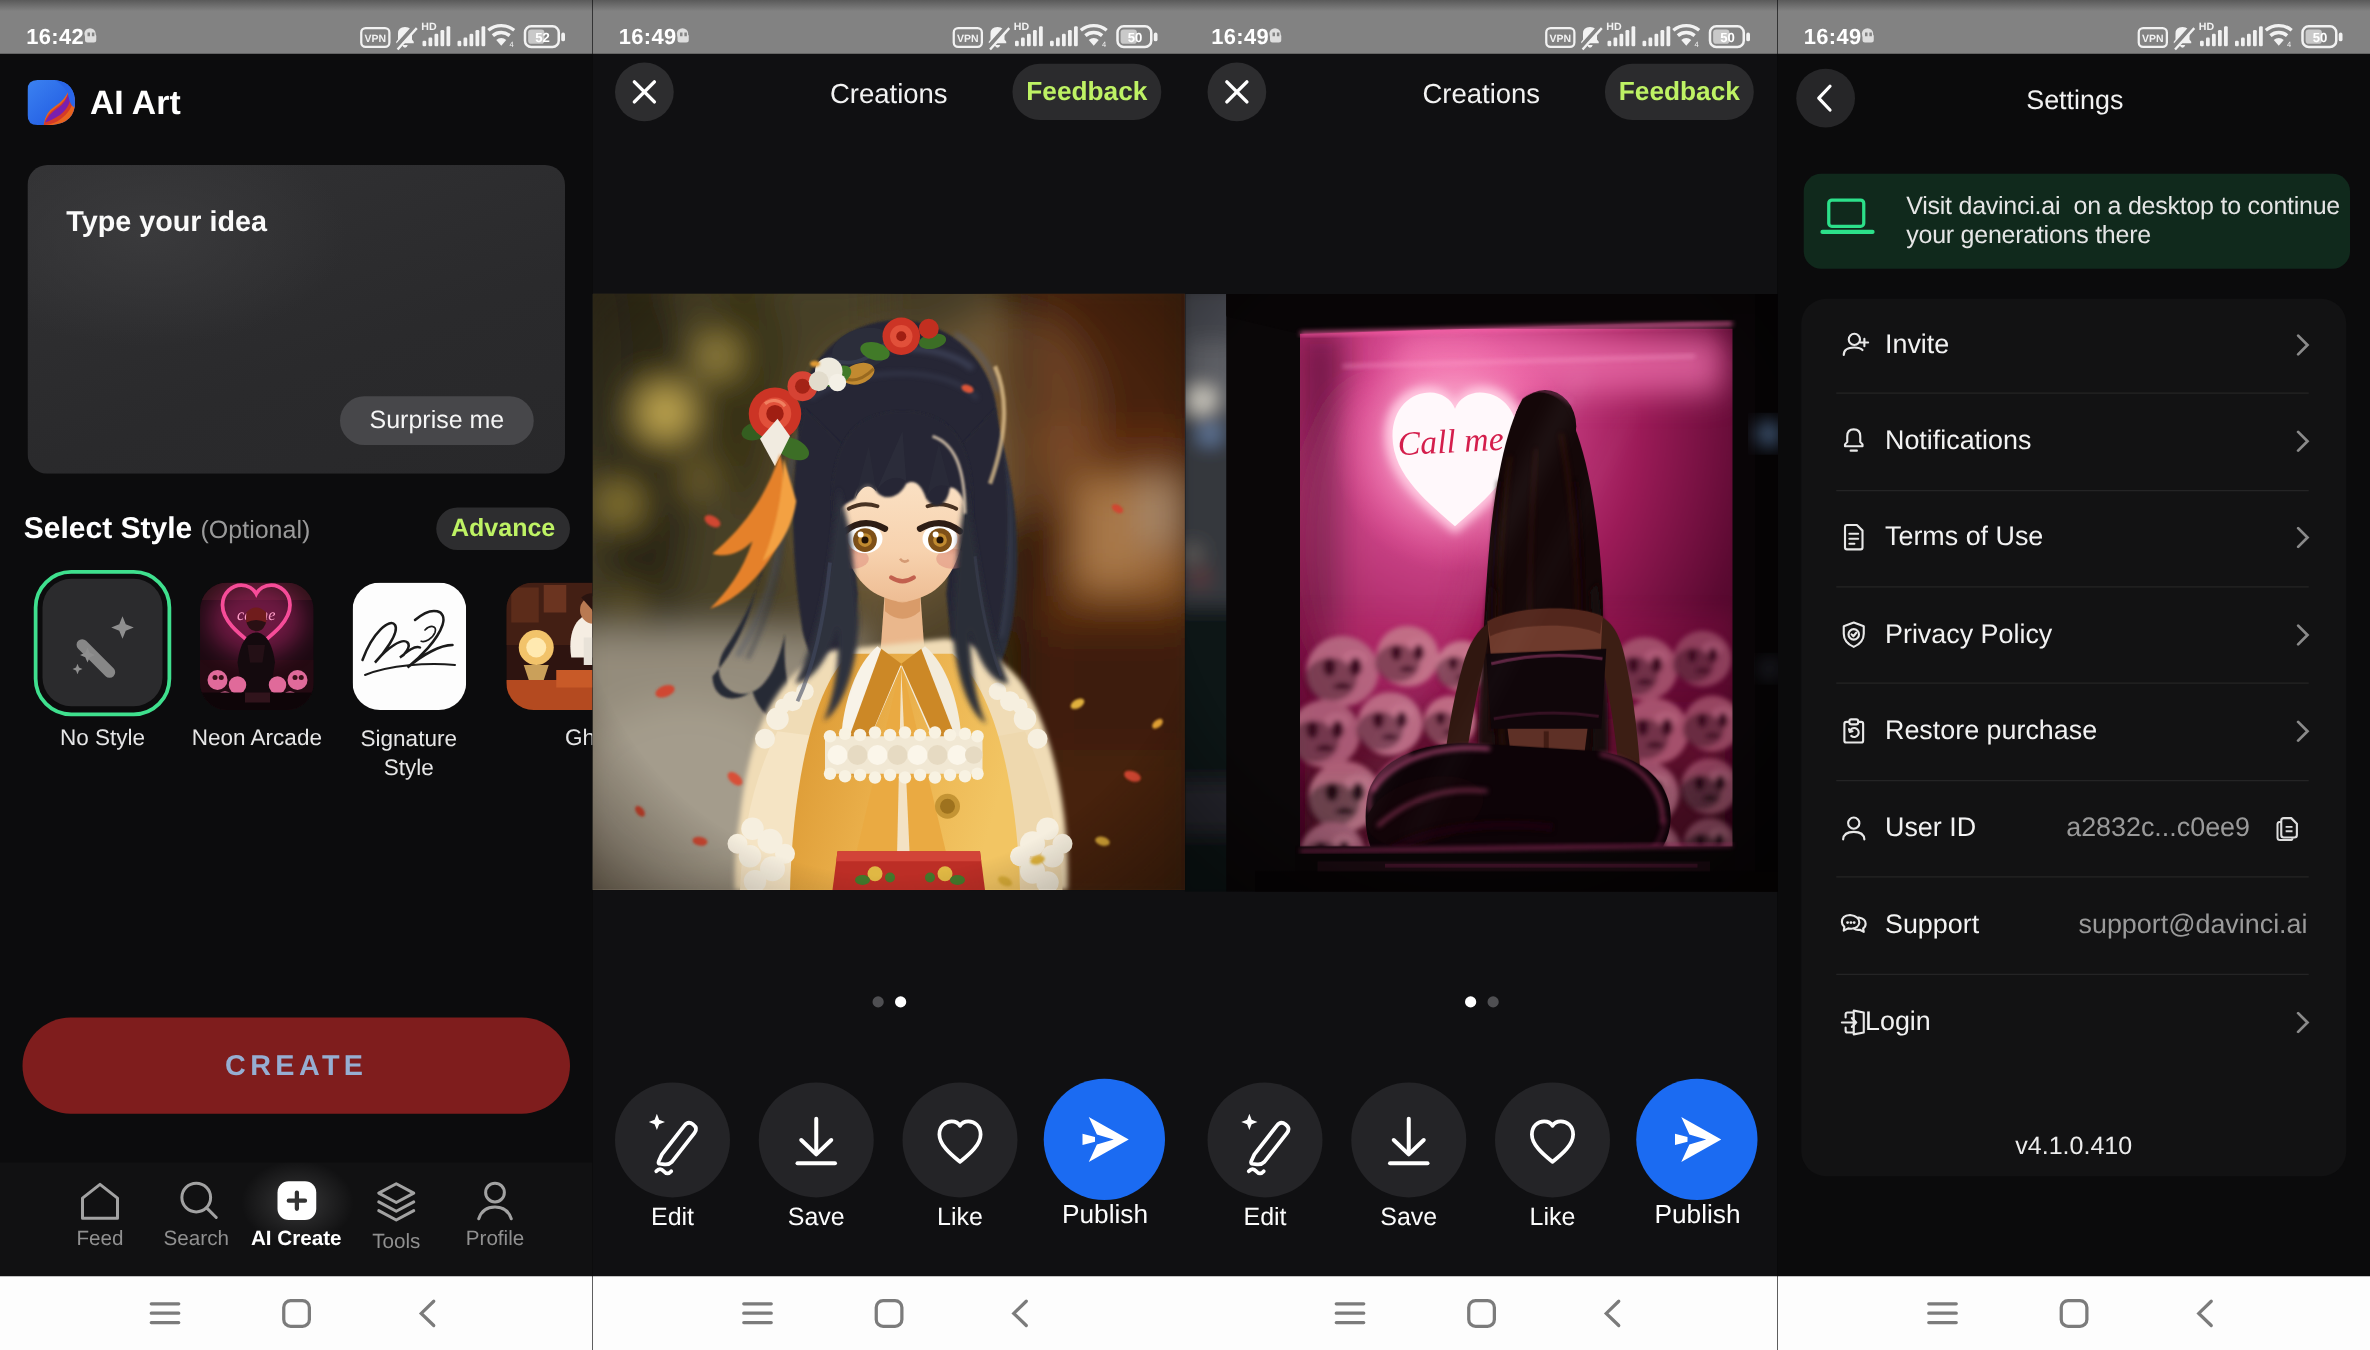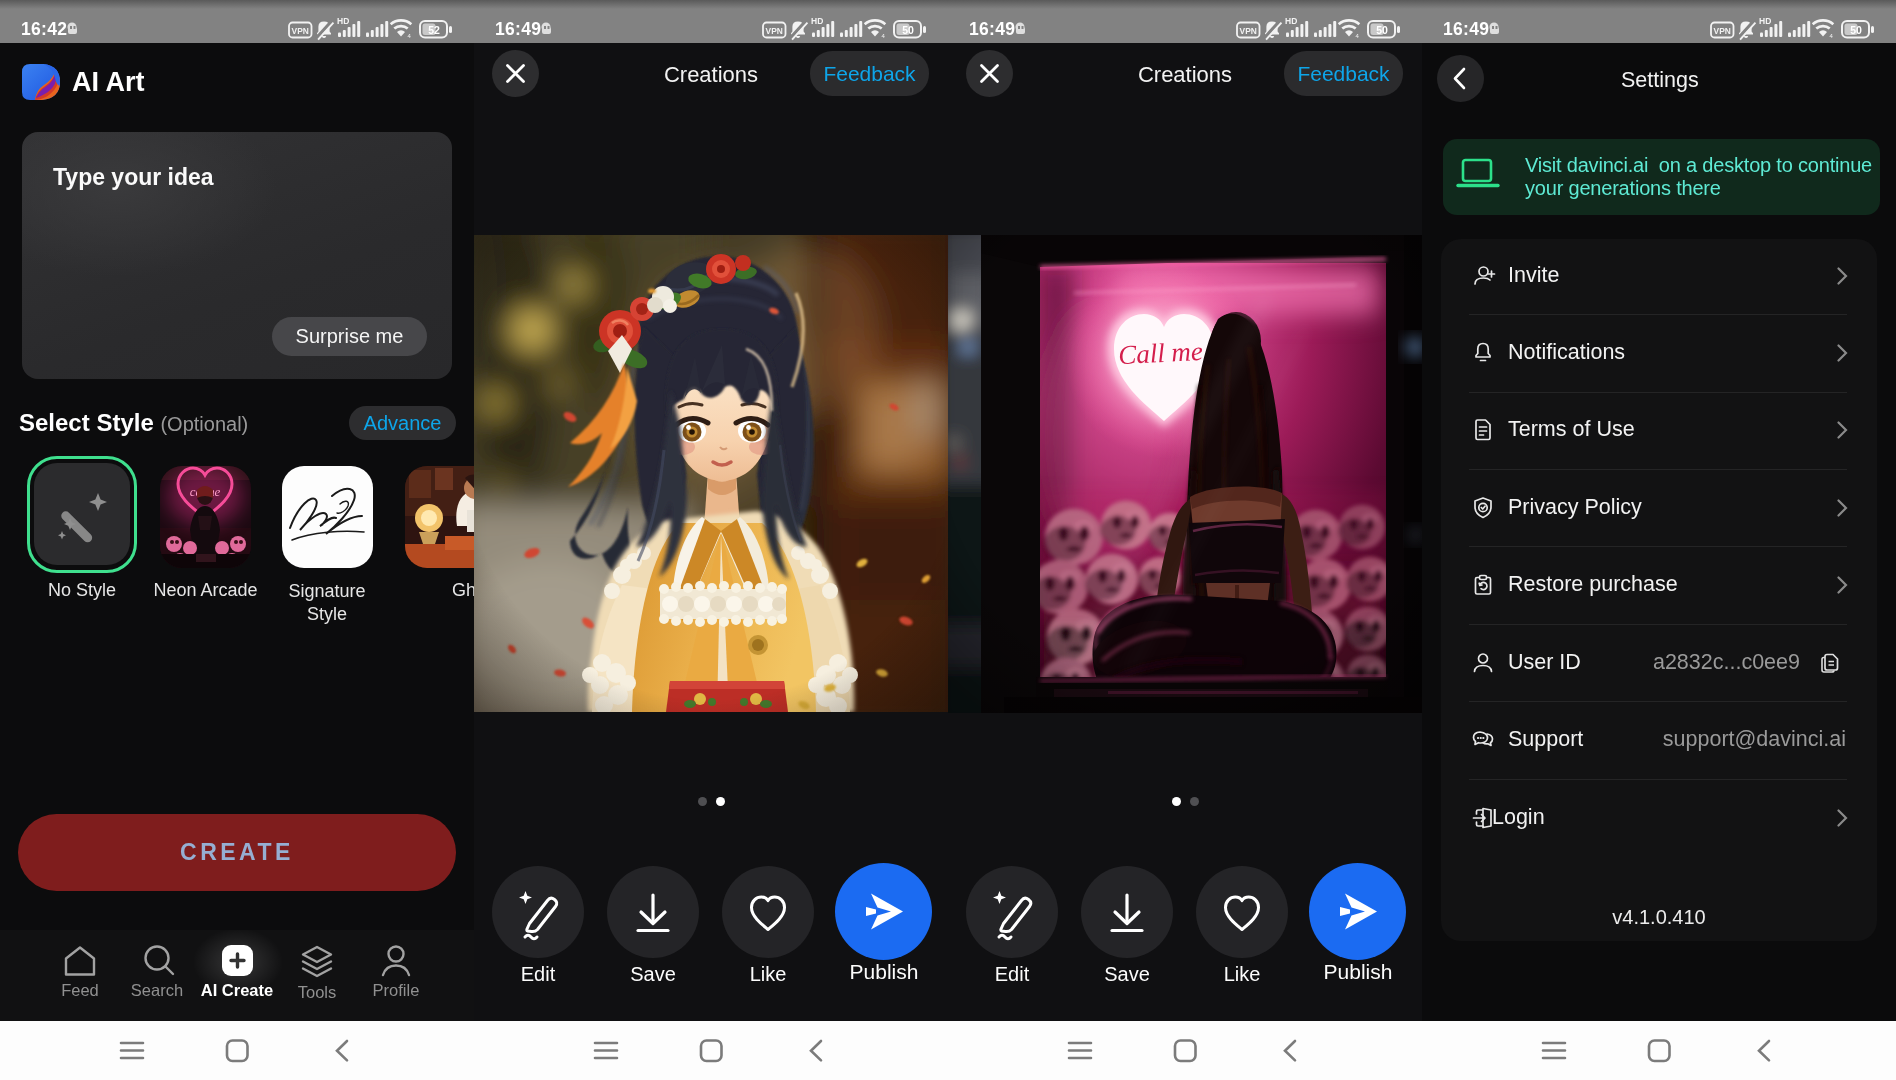--- a/index.html
+++ b/index.html
@@ -10,21 +10,21 @@
   #p2 { left:474px; background:#101012; }
   #p3 { left:948px; background:#101012; }
   #p4 { left:1422px; background:#0b0b0c; }
   .abs { position:absolute; }
   .sbar { position:absolute; top:0; left:0; width:474px; height:43px;
           background:linear-gradient(#5a5a5a 0px, #828282 9px, #828282 100%); }
   .stime { position:absolute; left:21px; top:19px; font-size:17.5px; font-weight:700; color:#fff; letter-spacing:.3px; }
   .sico { position:absolute; top:0; left:0; }
   .abar { position:absolute; left:0; top:1021px; width:474px; height:59px; background:#fdfdfd; }
   .xbtn { position:absolute; width:47px; height:47px; border-radius:50%; background:#2d2d2f; }
-  .pill { position:absolute; background:#2b2b2d; border-radius:22px; color:#0ea5e9; display:flex; align-items:center; justify-content:center; }
+  .pill { position:absolute; background:#2b2b2d; border-radius:22px; color:#bef264; display:flex; align-items:center; justify-content:center;font-weight:bold; }
   .ctitle { position:absolute; color:#f2f2f2; font-size:22px; }
   .cbtn { position:absolute; border-radius:50%; background:#242427; display:flex; align-items:center; justify-content:center; }
   .clabel { position:absolute; color:#fcfcfc; font-size:20px; text-align:center; }
   .dot { position:absolute; width:9px; height:9px; border-radius:50%; top:797px; }
   .srow-label { color:#f2f2f2; font-size:21.5px; }
 </style>
 </head>
 <body>
 
 <div class="panel" id="p1">
@@ -1012,21 +1012,21 @@
         <path d="M 27,14 L 18,23.5 L 27,33" stroke="#fff" stroke-width="2.6" fill="none" stroke-linecap="round" stroke-linejoin="round"></path>
       </svg>
   </div>
   <div class="ctitle" style="left:199px; top:68px; font-size:21.5px;">Settings</div>
 
   <div class="abs" style="left:21px; top:139px; width:437px; height:76px; border-radius:14px; background:#10291c;"></div>
   <svg class="abs" style="left:34px; top:158px;" width="44" height="34" viewBox="0 0 44 34" fill="none" stroke="#2ce08a" stroke-width="2.6" stroke-linejoin="round">
     <rect x="7" y="2" width="28" height="21" rx="2.5"></rect>
     <path d="M 2,27.5 L 42,27.5" stroke-width="3.4" stroke-linecap="round"></path>
   </svg>
-  <div class="abs" style="left:103px; top:154px; width:352px; font-size:20px; line-height:23px; letter-spacing:-0.2px; color:#5eead4;">Visit davinci.ai&nbsp; on a desktop to continue your generations there</div>
+  <div class="abs" style="left:103px; top:154px; width:352px; font-size:20px; line-height:23px; letter-spacing:-0.2px; color:#e5e5e5;">Visit davinci.ai&nbsp; on a desktop to continue your generations there</div>
 
   <div class="abs" style="left:19px; top:239px; width:436px; height:702px; border-radius:20px; background:#121213;"></div>
 
   <svg class="abs" style="left:48px; top:263px;" width="26" height="26" viewBox="0 0 26 26" fill="none" stroke="#e8e8e8" stroke-width="1.7" stroke-linecap="round" stroke-linejoin="round">
       <path d="M 9,8.5 a 4.5,4.5 0 1 1 9,0 a 4.5,4.5 0 1 1 -9,0"></path>
       <path d="M 5,21 Q 5,15 13.5,15 Q 18,15 20,17"></path>
       <path d="M 21.5,8 L 21.5,14 M 18.5,11 L 24.5,11"></path>
     </svg>
   <div class="abs srow-label" style="left:86px; top:263px;">Invite</div>
   <svg class="abs" style="left:414px; top:267px;" width="12" height="18" viewBox="0 0 12 18">

